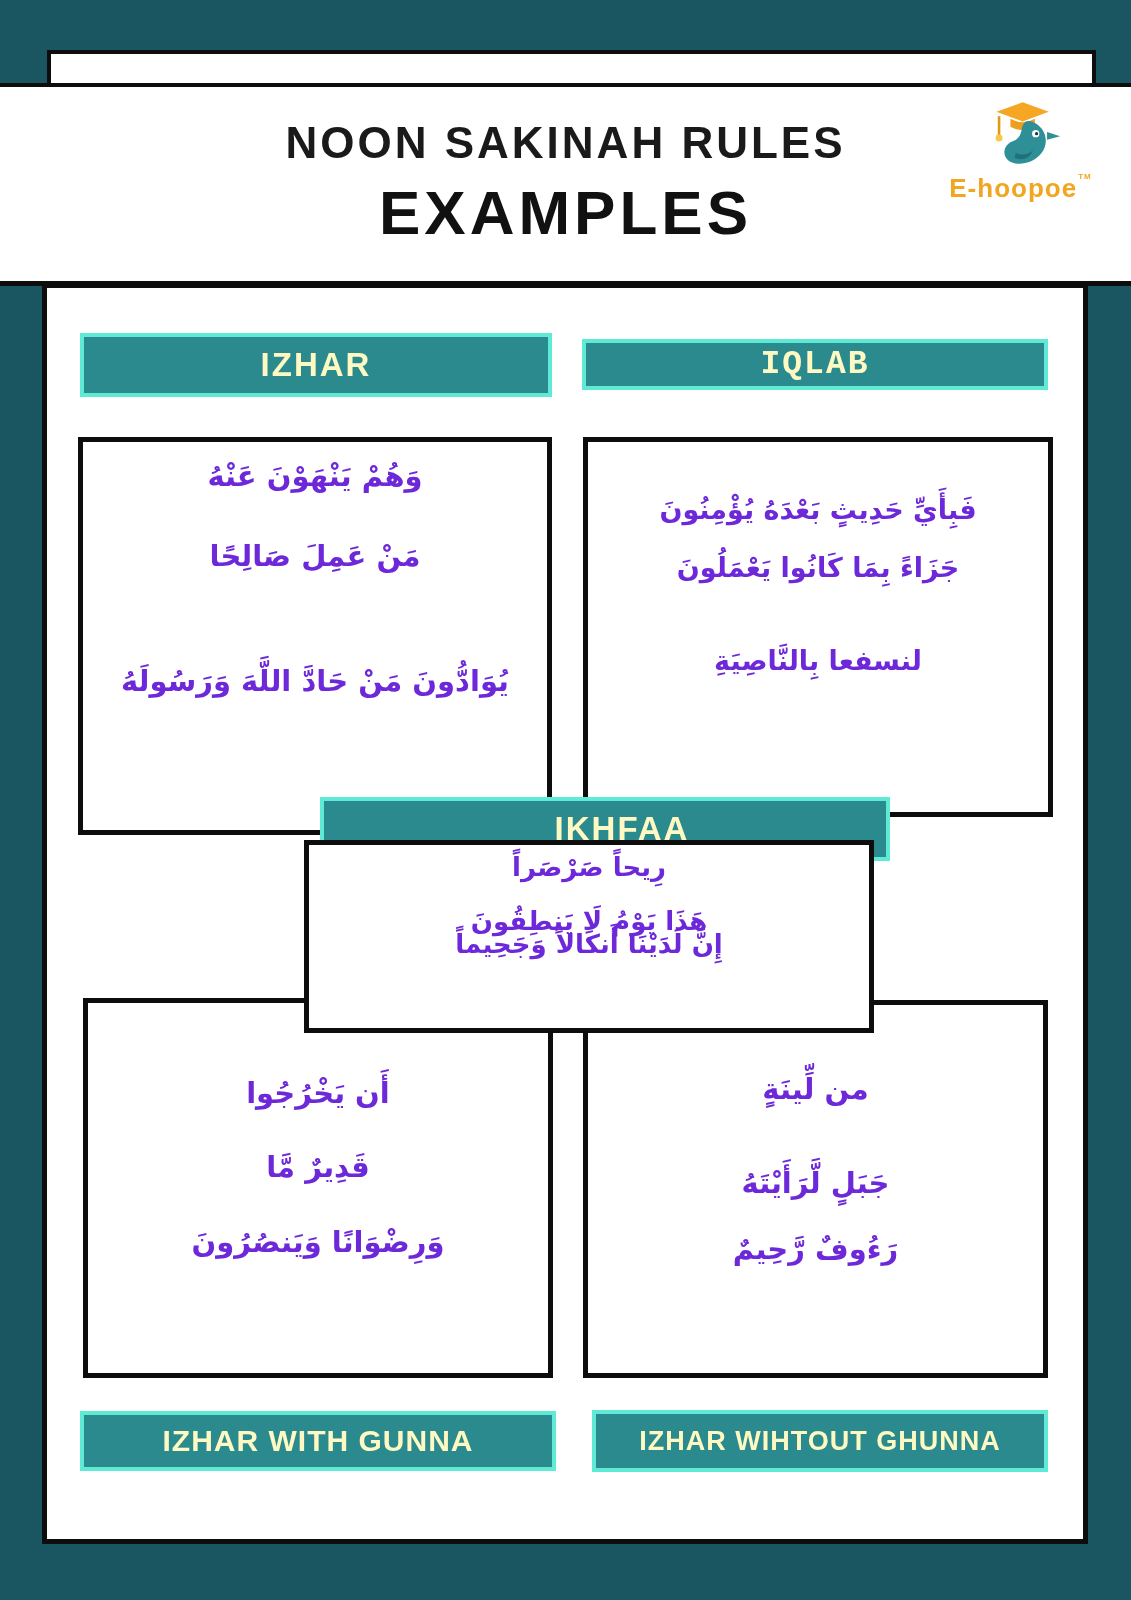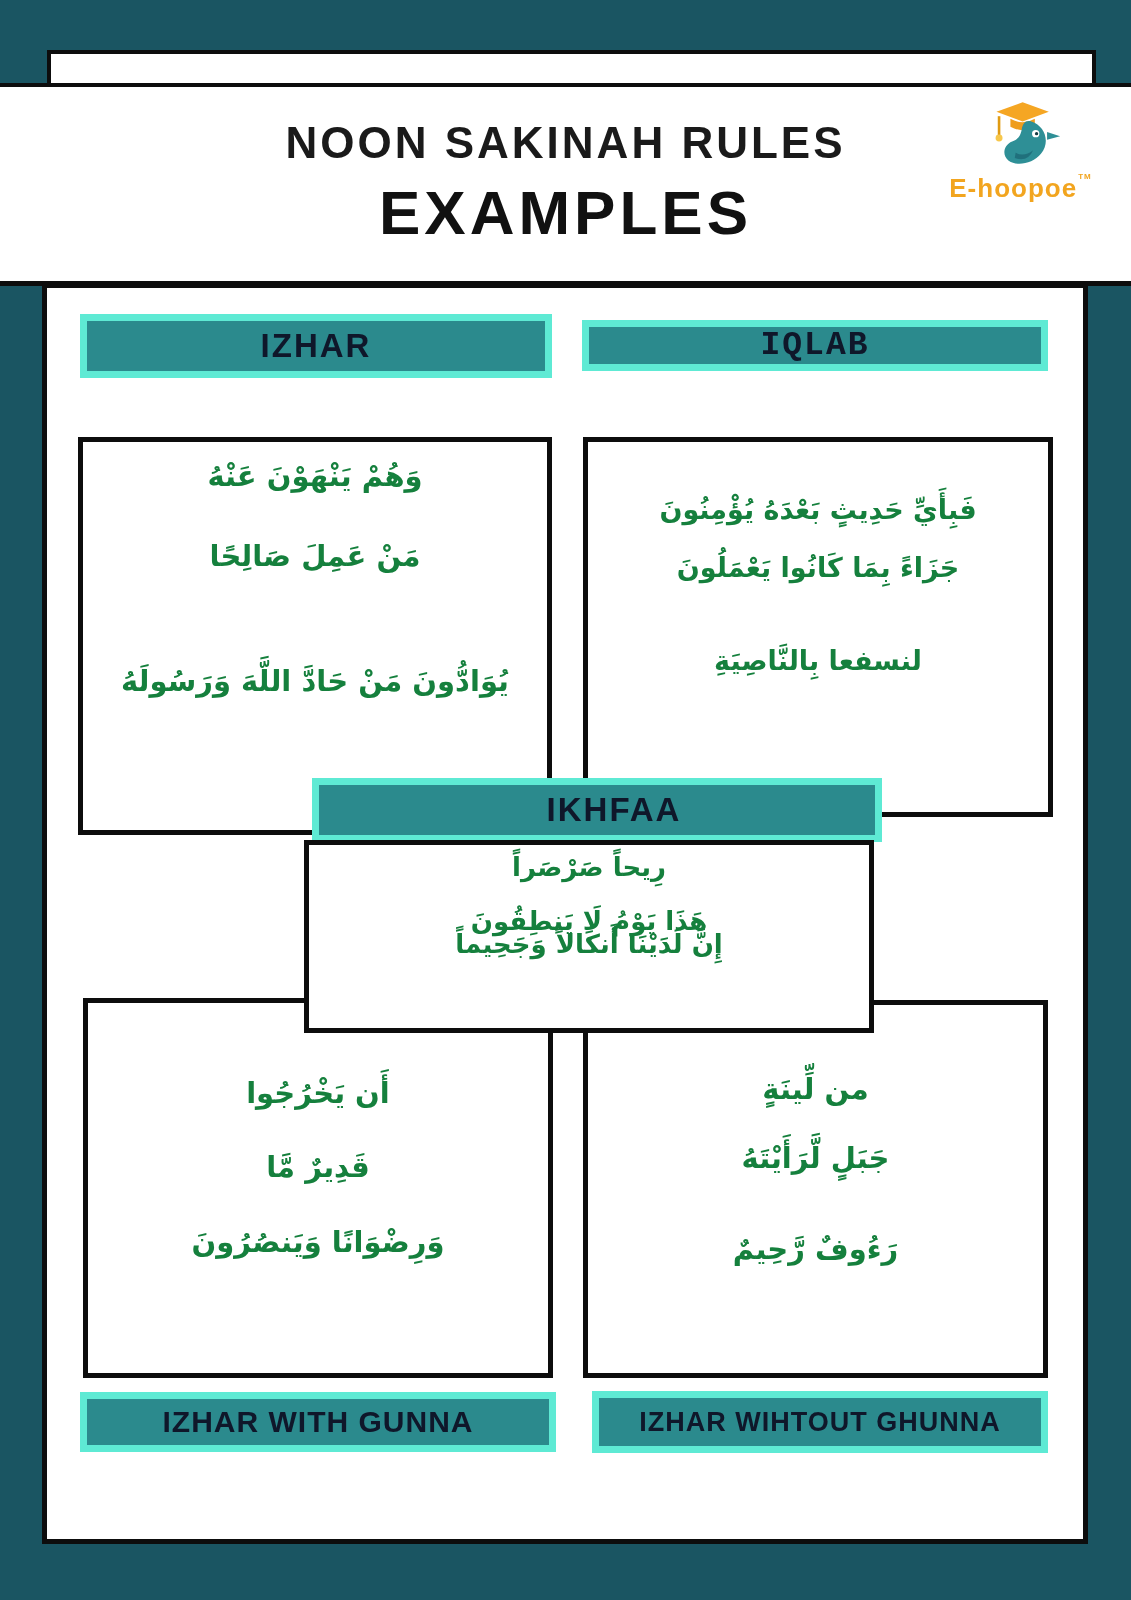--- a/index.html
+++ b/index.html
@@ -46,37 +46,38 @@
     font-size:8px;vertical-align:top;position:relative;top:-2px;left:1px;
   }
   
   .main-panel{
     position:absolute;left:42px;top:283px;width:1046px;height:1261px;
     background:#ffffff;border:5px solid #0d0d0d;box-sizing:border-box;
   }
   
   .tealbar{
     position:absolute;
-    background:#2B8A8D;border:7px solid #5eead4;box-sizing:border-box;
-    color:#0f172a;font-weight:bold;letter-spacing:2px;
+    background:#2B8A8D;border:4px solid #5eead4;box-sizing:border-box;
+    color:#fef9c3;font-weight:bold;letter-spacing:2px;
     display:flex;align-items:center;justify-content:center;
     z-index:2;
+    margin-top:19px;
   }
   
   .exbox{
     position:absolute;
     background:#ffffff;border:5px solid #0d0d0d;box-sizing:border-box;
     z-index:1;
   }
   .z-top{z-index:3;}
   .ar{
     position:absolute;left:0;right:0;
     text-align:center;direction:rtl;
     font-family:"DejaVu Sans",sans-serif;
-    font-weight:bold;color:#15803d;line-height:1.3;
+    font-weight:bold;color:#6d28d9;line-height:1.3;
   }
 </style>
 </head>
 <body>
 
 <div class="page">
 
   <div class="top-tab"></div>
 
   <div class="header-band">
@@ -122,25 +123,25 @@
   </div>
 
   <div class="exbox" style="left:83px;top:998px;width:470px;height:380px;">
     <div class="ar" style="top:72px;font-size:29px;">أَن يَخْرُجُوا</div>
     <div class="ar" style="top:146px;font-size:29px;">قَدِيرٌ مَّا</div>
     <div class="ar" style="top:221px;font-size:29px;">وَرِضْوَانًا وَيَنصُرُونَ</div>
   </div>
 
   <div class="exbox" style="left:583px;top:1000px;width:465px;height:378px;">
     <div class="ar" style="top:66px;font-size:29px;">من لِّينَةٍ</div>
-    <div class="ar" style="top:135px;font-size:29px;">جَبَلٍ لَّرَأَيْتَهُ</div>
+    <div class="ar" style="top:160px;font-size:29px;">جَبَلٍ لَّرَأَيْتَهُ</div>
     <div class="ar" style="top:226px;font-size:29px;">رَءُوفٌ رَّحِيمٌ</div>
   </div>
 
-  <div class="tealbar z-top" style="left:312px;top:778px;width:570px;height:64px;font-size:33px;padding-left:34px;">IKHFAA</div>
+  <div class="tealbar z-top" style="left:320px;top:778px;width:570px;height:64px;font-size:33px;padding-left:34px;">IKHFAA</div>
   <div class="exbox z-top" style="left:304px;top:840px;width:570px;height:193px;">
     <div class="ar" style="top:6px;font-size:26px;">رِيحاً صَرْصَراً</div>
     <div class="ar" style="top:60px;font-size:26px;">هَذَا يَوْمُ لَا يَنطِقُونَ</div>
     <div class="ar" style="top:83px;font-size:26px;">إِنَّ لَدَيْنَا أَنكَالاً وَجَحِيماً</div>
   </div>
 
   <div class="tealbar" style="left:80px;top:1392px;width:476px;height:60px;font-size:30px;letter-spacing:1px;">IZHAR WITH GUNNA</div>
   <div class="tealbar" style="left:592px;top:1391px;width:456px;height:62px;font-size:27px;letter-spacing:1px;">IZHAR WIHTOUT GHUNNA</div>
 
 </div>

